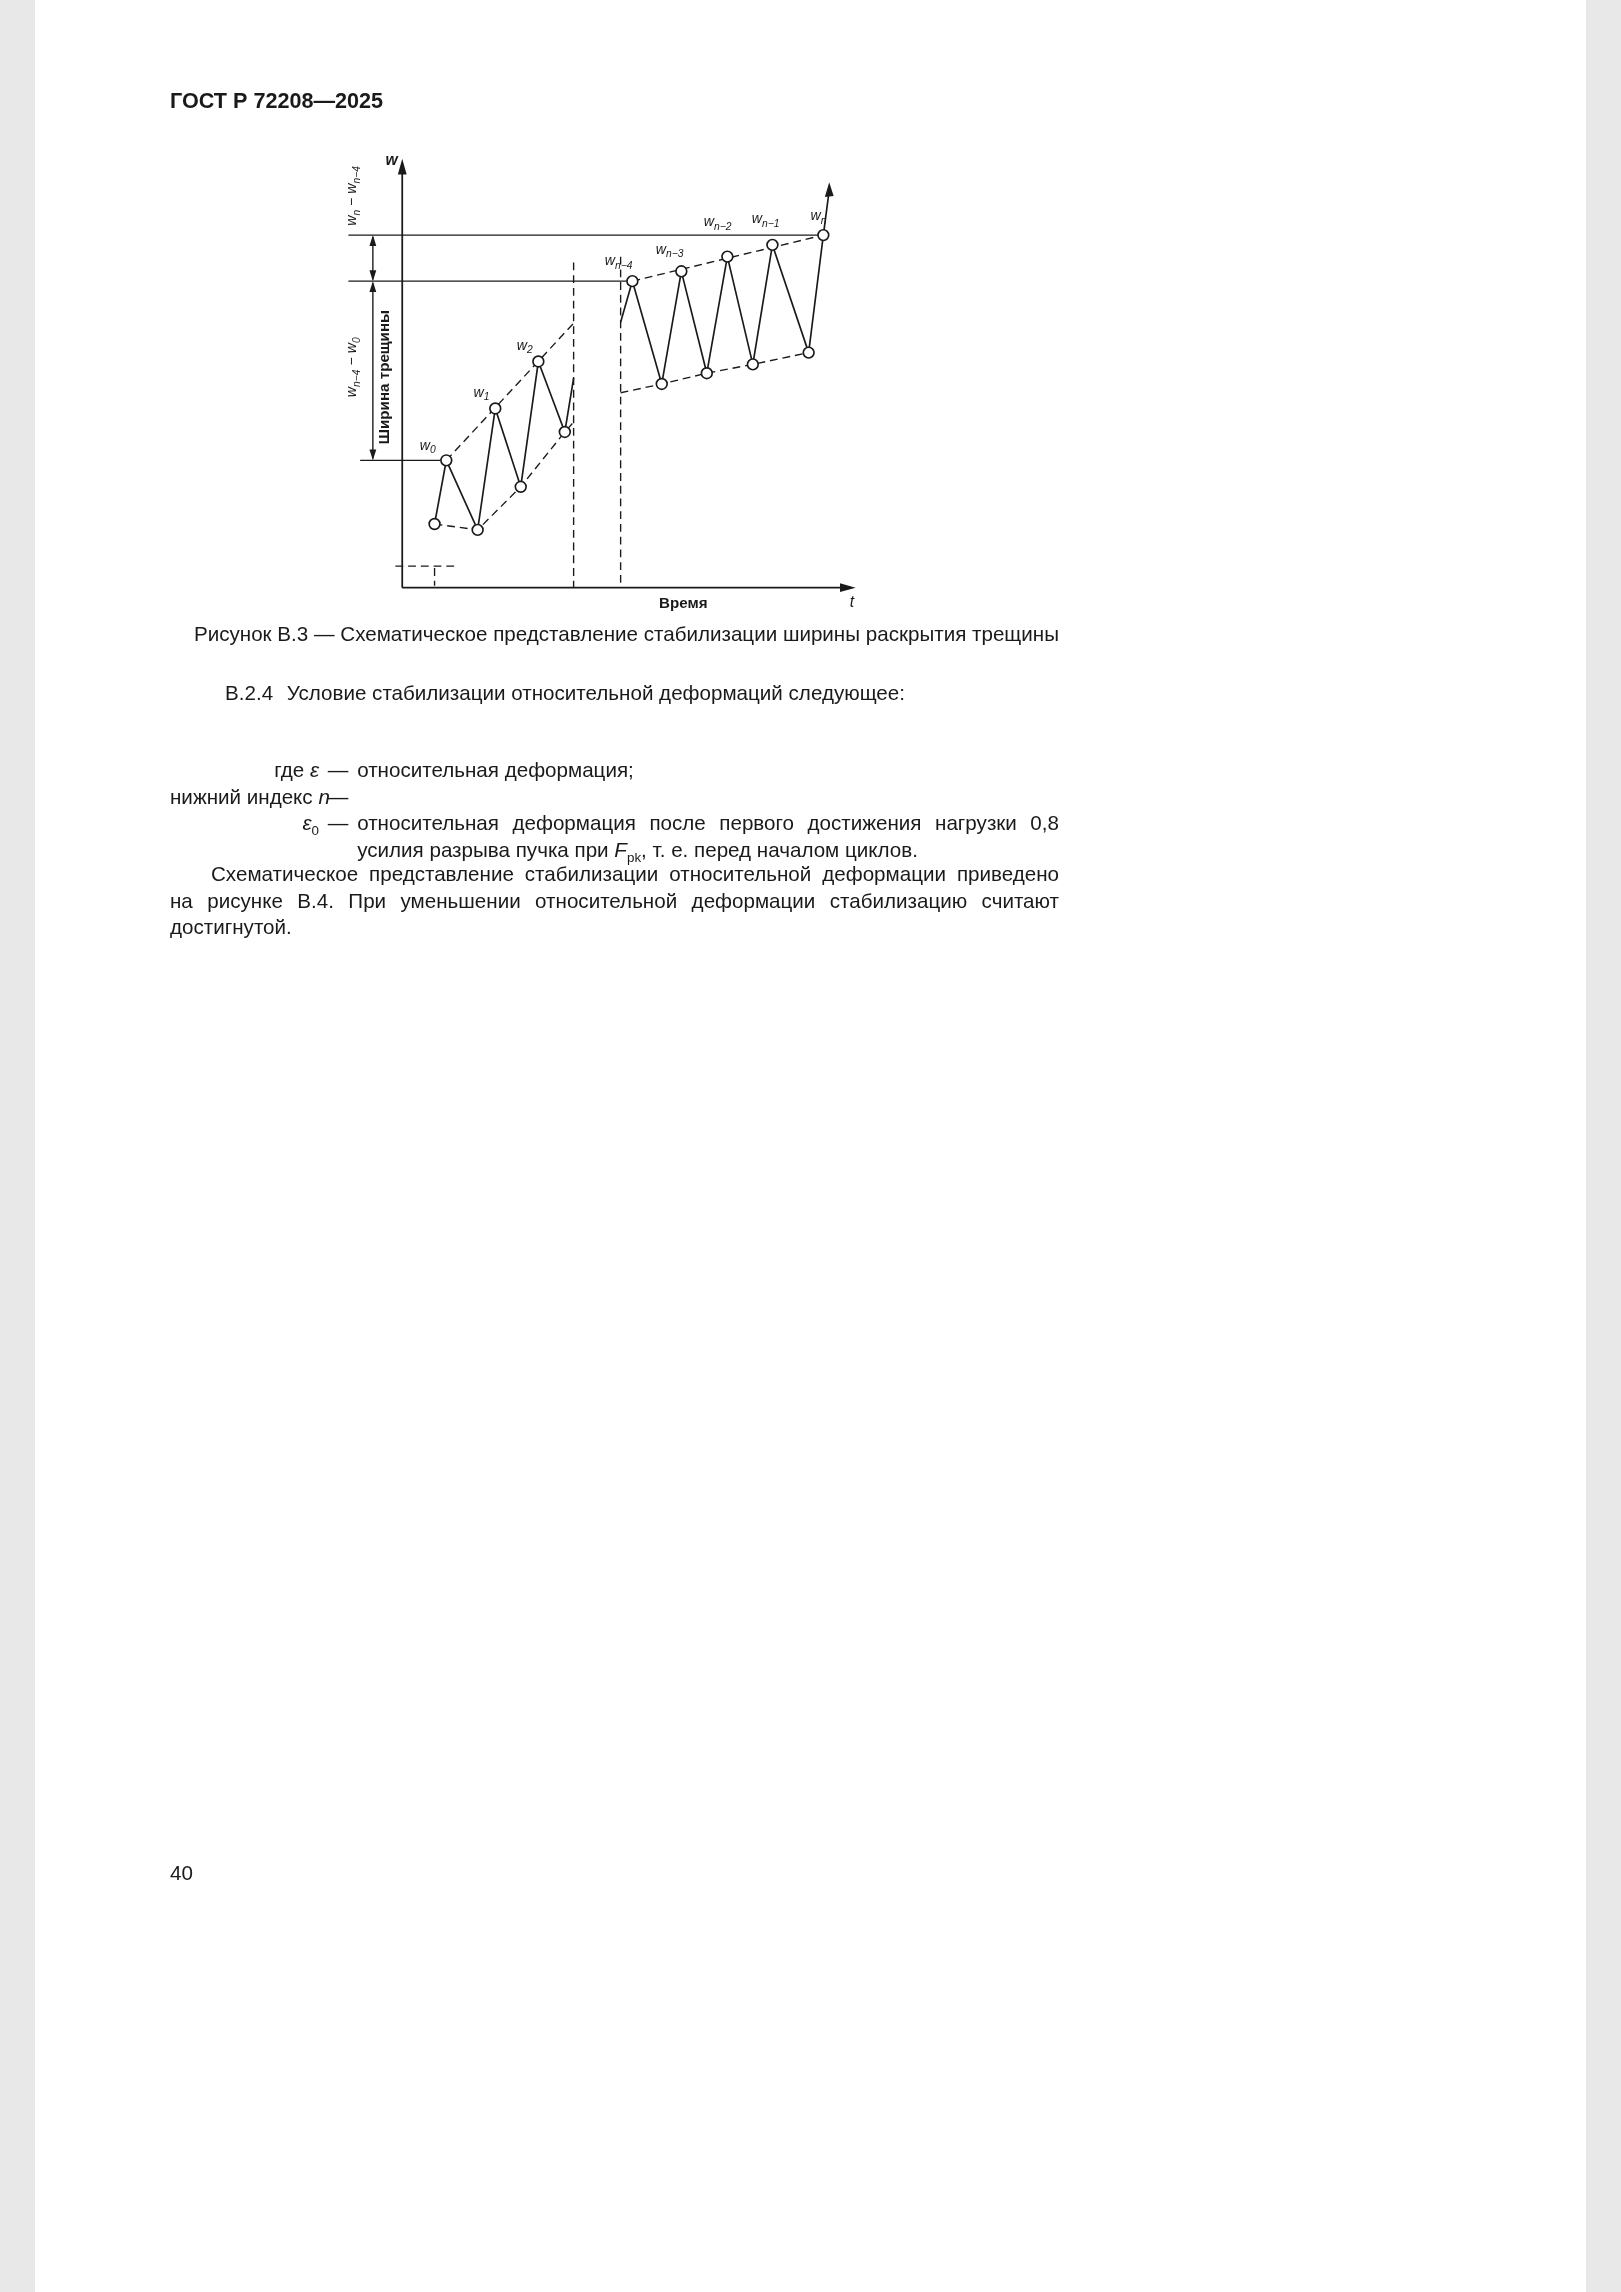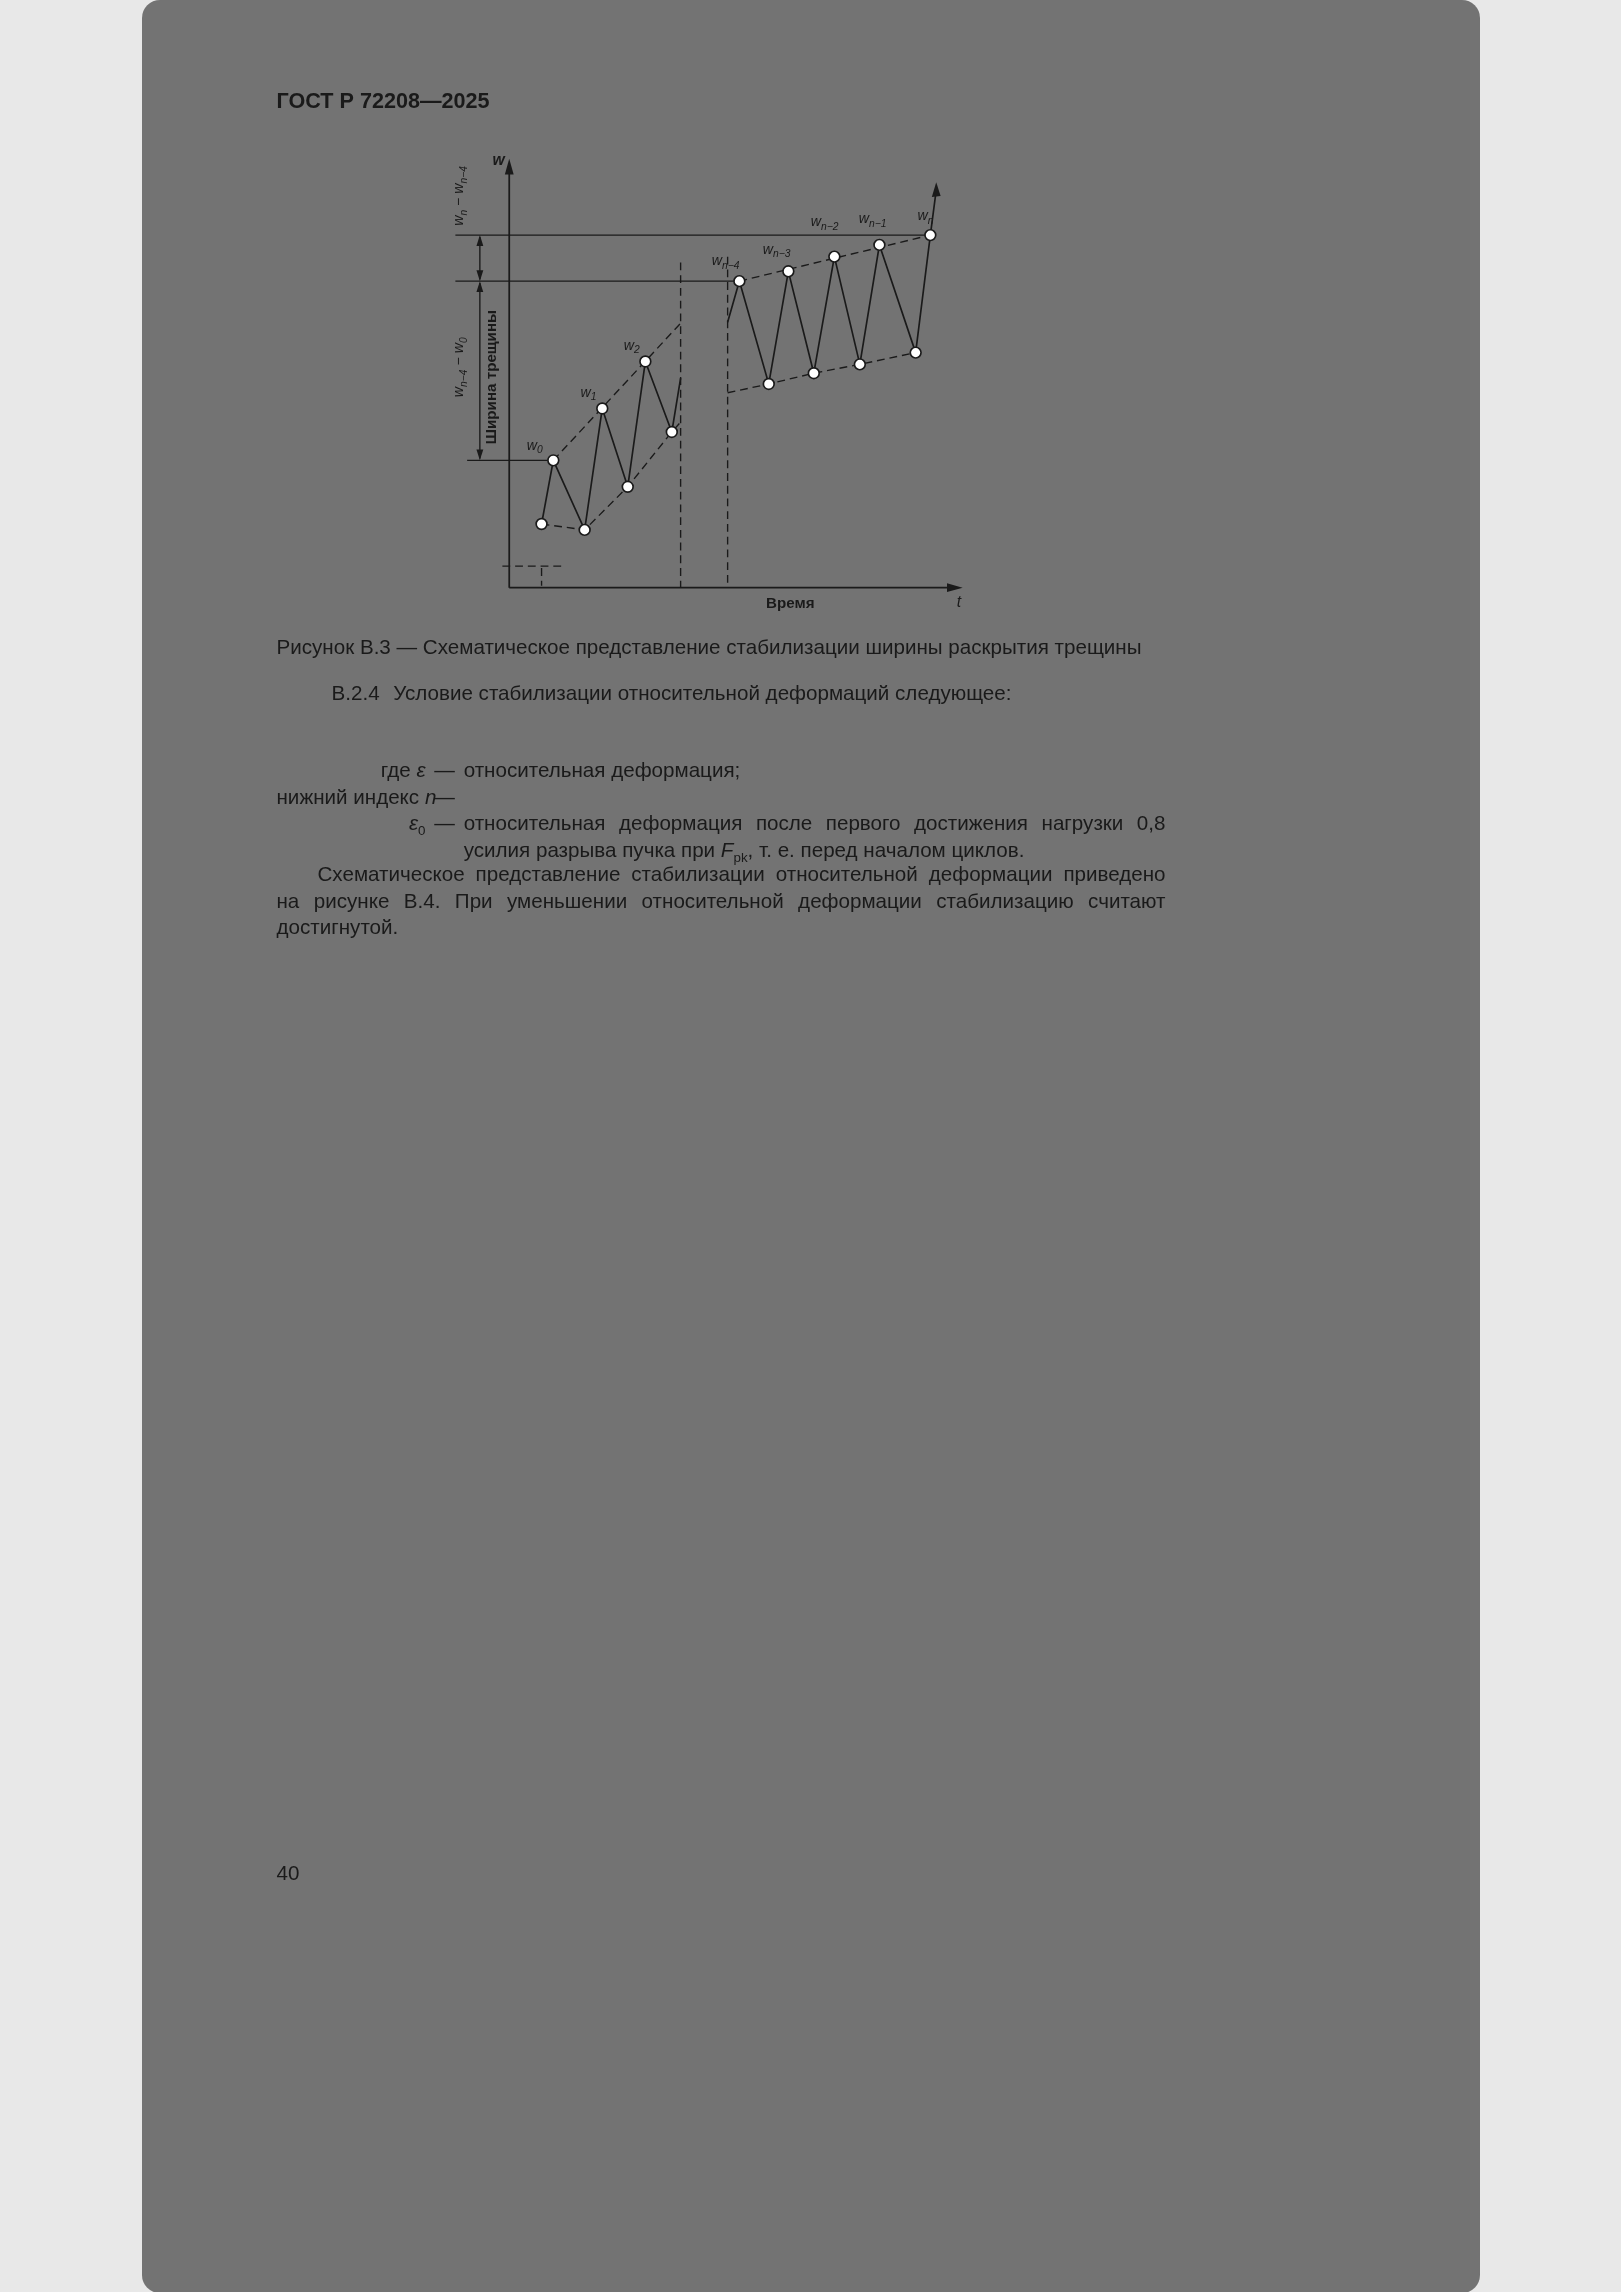--- a/index.html
+++ b/index.html
@@ -1,26 +1,25 @@
 <!DOCTYPE html>
 <html><head>
 <meta charset="utf-8">
 <style>
   html, body { margin: 0; padding: 0; background: #e8e8e8; }
   .page {
     position: relative;
-    width: 1338px;
+    width: 1551px;
     height: 2293px;
     margin: 0 auto;
-    background: #737373;
+    background: #ffffff;
     font-family: "Liberation Sans", sans-serif;
     color: #1a1a1a;
     font-size: 20.6px;
     line-height: 26.5px;
-    border-radius: 18px;
   }
   .doc-header {
     position: absolute; left: 135px; top: 88px;
     font-weight: bold; font-size: 21.6px;
   }
   .figure-svg { position: absolute; left: 284px; top: 137px; }
   .figure-svg line, .figure-svg polyline { stroke: #1a1a1a; fill: none; }
   .figure-svg .axis  { stroke-width: 1.8; }
   .figure-svg .solid { stroke-width: 1.7; }
   .figure-svg .dash  { stroke-width: 1.4; stroke-dasharray: 8 5; }
@@ -32,22 +31,22 @@
     font-family: "Liberation Sans", sans-serif;
     fill: #1a1a1a; font-size: 15px;
   }
   .figure-svg .pt-label, .figure-svg .dim-label { font-style: italic; font-size: 14.5px; }
   .figure-svg tspan.sub { font-size: 10.5px; }
   .figure-svg .axis-sym { font-size: 16px; font-style: italic; }
   .figure-svg .bold { font-weight: bold; }
   .figure-svg .axis-title { font-weight: bold; font-size: 15.5px; }
 
   .figure-caption {
-    position: absolute; left: 135px; top: 634px; width: 889px;
-    text-align: left;
+    position: absolute; left: 135px; top: 621px; width: 889px;
+    text-align: right;
   }
   .clause {
     position: absolute; left: 135px; top: 680px; width: 889px;
     text-indent: 41px;
   }
   .clause-num { margin-right: 13.7px; margin-left: 14px; }
   .formula-row {
     position: absolute; left: 135px; top: 717px; width: 889px;
     text-align: center;
   }

